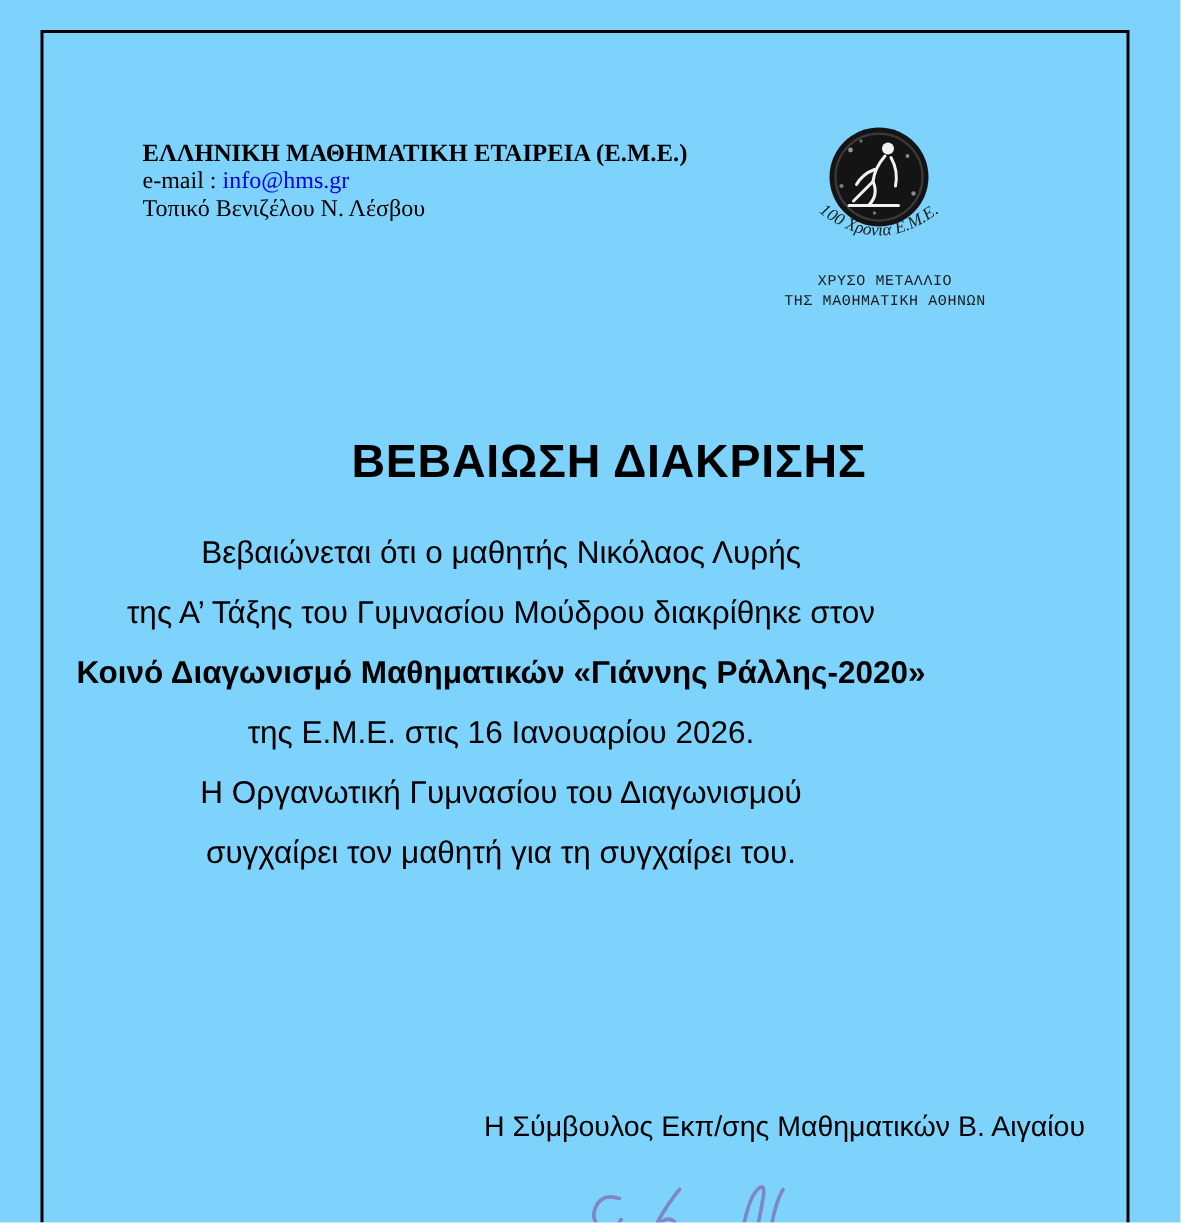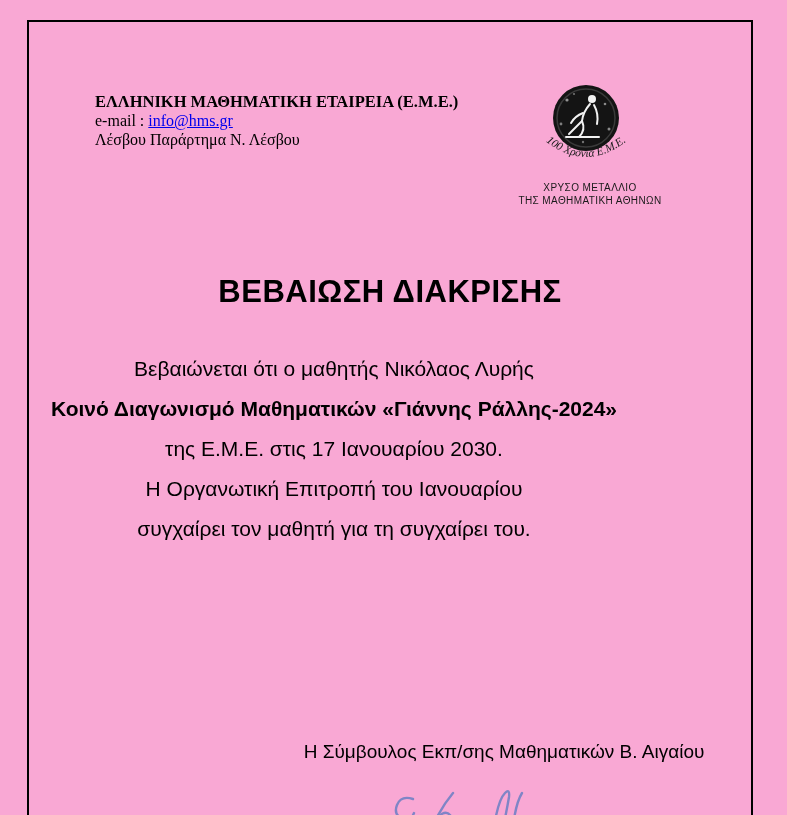--- a/index.html
+++ b/index.html
@@ -1,20 +1,20 @@
 <!DOCTYPE html>
 <html lang="el"><head>
 <meta charset="utf-8">
 <style>
   html, body { margin: 0; padding: 0; background: #ffffff; }
   .page {
     position: relative;
     width: 787px;
     height: 815px;
-    background: #f9a8d4;
+    background: #7dd3fc;
     overflow: hidden;
     font-family: "Liberation Sans", sans-serif;
     color: #000000;
   }
   .frame {
     position: absolute;
     left: 27px;
     top: 20px;
     width: 722px;
     height: 870px; 
@@ -27,66 +27,65 @@
     left: 95px;
     top: 92px;
     font-family: "Liberation Serif", serif;
     font-size: 16px;
     line-height: 19px;
     white-space: nowrap;
   }
   .org-name { font-weight: bold; font-size: 16.5px; }
   .org-email a {
     color: #0000EE;
-    text-decoration: underline;
     cursor: pointer;
   }
   
   .medal-block {
     position: absolute;
     left: 511px;
     top: 82px;
     width: 158px;
     text-align: center;
   }
   .medal-caption {
-    font-family: Liberation Sans, sans-serif;
+    font-family: Liberation Mono, monospace;
     font-size: 10px;
     line-height: 12.5px;
     letter-spacing: 0.4px;
     color: #1a1a1a;
     white-space: nowrap;
   }
   
   .doc-title {
     position: absolute;
     left: 27px;
     top: 274px;
     width: 726px;
-    margin: 0;
+    margin: 16px;
     text-align: center;
     font-size: 31px;
     font-weight: bold;
     letter-spacing: 0.5px;
   }
   
   .doc-body {
     position: absolute;
     left: 27px;
     top: 349px;
     width: 614px;
     text-align: center;
     font-size: 21px;
   }
   .doc-body .line { line-height: 40px; height: 40px; white-space: nowrap; }
   .doc-body .line.bold { font-weight: bold; }
   
   .sign-block {
     position: absolute;
-    left: 289px;
+    left: 308px;
     top: 740px;
     width: 430px;
     text-align: center;
     font-size: 19px;
     line-height: 23px;
     white-space: nowrap;
   }
   .signature-svg {
     position: absolute;
     left: 383px;
@@ -95,21 +94,21 @@
 </style>
 </head>
 <body>
 
 <div class="page">
   <div class="frame"></div>
 
   <div class="org-block">
     <div class="org-name">ΕΛΛΗΝΙΚΗ ΜΑΘΗΜΑΤΙΚΗ ΕΤΑΙΡΕΙΑ (Ε.Μ.Ε.)</div>
     <div class="org-email"><span>e-mail : </span><a>info@hms.gr</a></div>
-    <div class="org-branch">Λέσβου Παράρτημα Ν. Λέσβου</div>
+    <div class="org-branch">Τοπικό Βενιζέλου Ν. Λέσβου</div>
   </div>
 
   <div class="medal-block">
     <svg width="158" height="96" viewBox="0 0 158 96">
       <defs>
         <path id="arcPath" d="M 24 50 Q 75 100 126 50" fill="none"></path>
       </defs>
 
       <circle cx="75" cy="36" r="33" fill="#141414"></circle>
       <circle cx="75" cy="36" r="29" fill="none" stroke="#3a3a3a" stroke-width="1.5"></circle>
@@ -136,23 +135,24 @@
       </text>
     </svg>
     <div class="medal-caption">ΧΡΥΣΟ ΜΕΤΑΛΛΙΟ</div>
     <div class="medal-caption">ΤΗΣ ΜΑΘΗΜΑΤΙΚΗ ΑΘΗΝΩΝ</div>
   </div>
 
   <h1 class="doc-title">ΒΕΒΑΙΩΣΗ ΔΙΑΚΡΙΣΗΣ</h1>
 
   <div class="doc-body">
     <div class="line">Βεβαιώνεται ότι ο μαθητής Νικόλαος Λυρής</div>
-    <div class="line bold">Κοινό Διαγωνισμό Μαθηματικών «Γιάννης Ράλλης-2024»</div>
-    <div class="line">της Ε.Μ.Ε. στις 17 Ιανουαρίου 2030.</div>
-    <div class="line">Η Οργανωτική Επιτροπή του Ιανουαρίου</div>
+    <div class="line">της Α’ Τάξης του Γυμνασίου Μούδρου διακρίθηκε στον</div>
+    <div class="line bold">Κοινό Διαγωνισμό Μαθηματικών «Γιάννης Ράλλης-2020»</div>
+    <div class="line">της Ε.Μ.Ε. στις 16 Ιανουαρίου 2026.</div>
+    <div class="line">Η Οργανωτική Γυμνασίου του Διαγωνισμού</div>
     <div class="line">συγχαίρει τον μαθητή για τη συγχαίρει του.</div>
   </div>
 
   <div class="sign-block">
     <div>Η Σύμβουλος Εκπ/σης Μαθηματικών Β. Αιγαίου</div>
   </div>
 
   <svg class="signature-svg" width="170" height="50" viewBox="0 0 170 50">
     <g stroke="#8085C6" stroke-width="2.4" fill="none" stroke-linecap="round">
       <path d="M 30 10 Q 18 6 14 16 Q 10 26 20 30 Q 28 32 31 24"></path>

